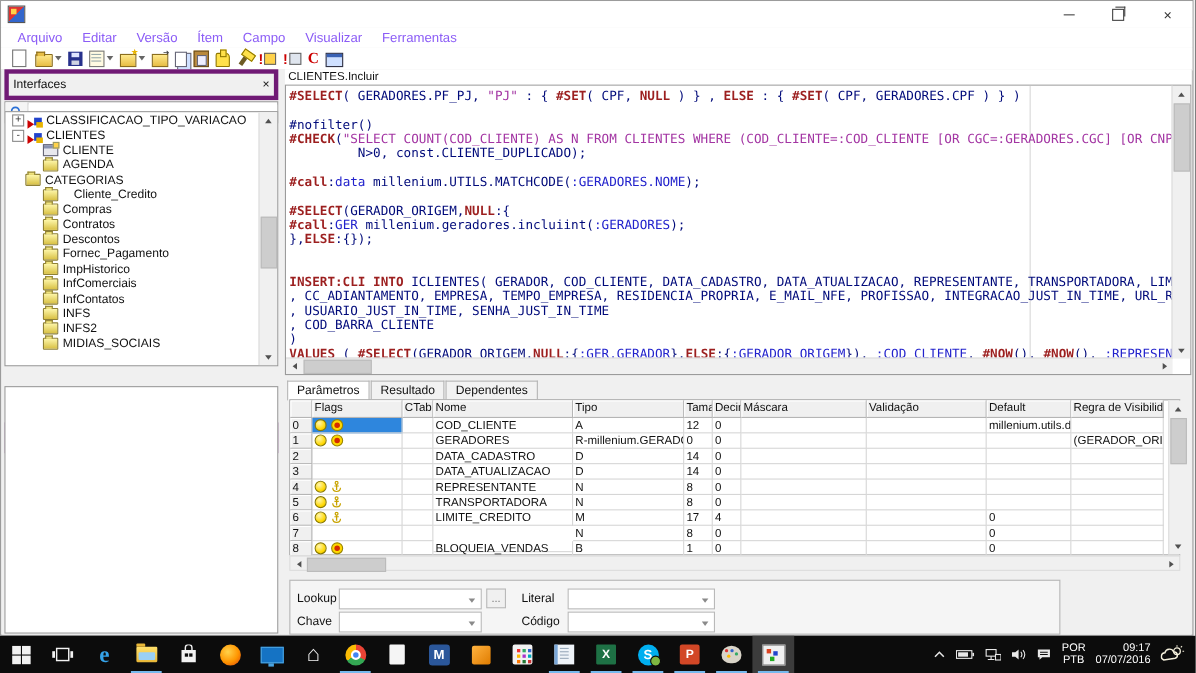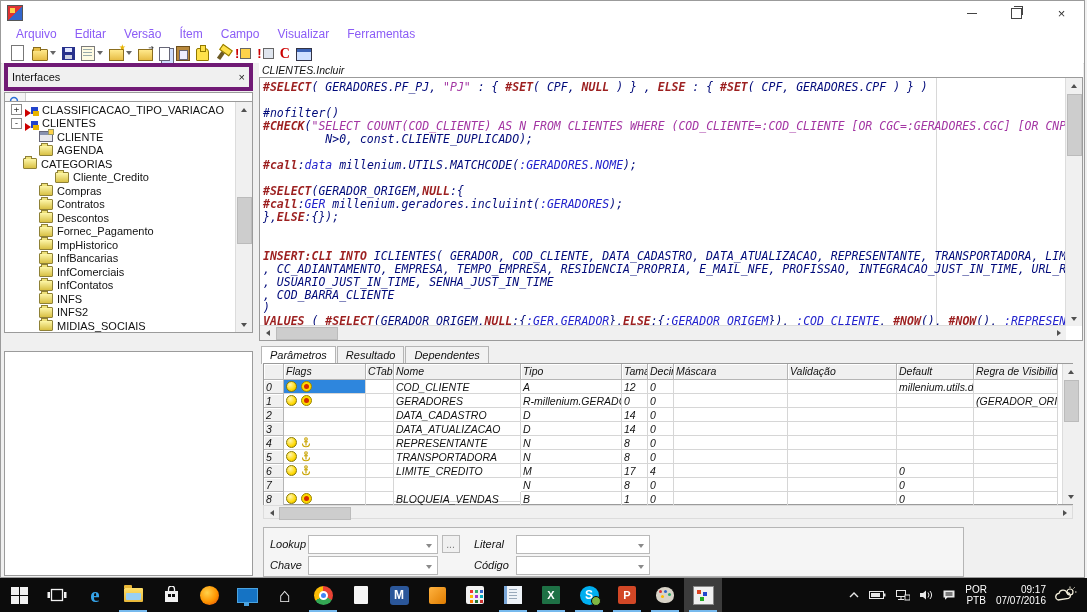--- a/index.html
+++ b/index.html
@@ -80,21 +80,21 @@
   .sb-btn{position:absolute;left:0;width:15px;height:15px;display:flex;align-items:center;justify-content:center;}
   .tri-up{width:0;height:0;border-left:3px solid transparent;border-right:3px solid transparent;border-bottom:4px solid #505050;}
   .tri-dn{width:0;height:0;border-left:3px solid transparent;border-right:3px solid transparent;border-top:4px solid #505050;}
   .tri-lf{width:0;height:0;border-top:3px solid transparent;border-bottom:3px solid transparent;border-right:4px solid #505050;}
   .tri-rt{width:0;height:0;border-top:3px solid transparent;border-bottom:3px solid transparent;border-left:4px solid #505050;}
   .sb-thumb{position:absolute;left:1px;width:13px;background:#cdcdcd;border:1px solid #bbb;}
   .tabelas-header{position:absolute;left:0;right:0;top:285px;margin-top:36px;}
   .tabelas-box{position:absolute;left:2px;right:2px;top:288px;bottom:1px;background:#fff;border:1px solid #9b9b9b;}
   .splitter{position:absolute;left:254px;top:0;width:4px;bottom:0;background:#f0f0f0;}
   
-  .right-col{position:absolute;left:258px;top:0;right:1px;bottom:0;background:#f0f0f0;font-style:italic;}
+  .right-col{position:absolute;left:258px;top:0;right:1px;bottom:0;background:#f0f0f0;}
   .doc-title{position:absolute;left:0;right:0;top:0;height:14px;background:#fff;border-bottom:1px solid #c9c9c9;
              font-size:10.5px;color:#111;padding-left:3px;line-height:14px;}
   .code-area{position:absolute;left:0;right:0;top:14px;height:264px;background:#fff;border:1px solid #9b9b9b;box-sizing:border-box;}
   .code-view{position:absolute;left:0;top:0;right:16px;bottom:14px;overflow:hidden;background:#fff;}
   .margin-line{position:absolute;left:676px;top:0;bottom:0;width:1px;background:#d8d8d8;}
   .code{position:absolute;left:3px;top:3px;white-space:pre;font-family:"DejaVu Sans Mono","Liberation Mono",monospace;
         font-size:11.5px;line-height:13px;color:var(--code-text);}
   .code .k{color:var(--kw);font-weight:bold;}
   .code .s{color:var(--str);}
   .code .b{color:var(--ref);}
@@ -285,21 +285,21 @@
                 <span>CLIENTE</span>
               </div>
               <div class="tree-row" style="padding-left: 34px;">
                 <span class="t-ic t-folder"></span>
                 <span>AGENDA</span>
               </div>
               <div class="tree-row" style="padding-left: 18px;">
                 <span class="t-ic t-folder"></span>
                 <span>CATEGORIAS</span>
               </div>
-              <div class="tree-row" style="padding-left: 50px;">
+              <div class="tree-row" style="padding-left: 34px; gap: 10px;">
                 <span class="t-ic t-folder"></span>
                 <span>Cliente_Credito</span>
               </div>
               <div class="tree-row" style="padding-left: 34px;">
                 <span class="t-ic t-folder"></span>
                 <span>Compras</span>
               </div>
               <div class="tree-row" style="padding-left: 34px;">
                 <span class="t-ic t-folder"></span>
                 <span>Contratos</span>
@@ -308,24 +308,20 @@
                 <span class="t-ic t-folder"></span>
                 <span>Descontos</span>
               </div>
               <div class="tree-row" style="padding-left: 34px;">
                 <span class="t-ic t-folder"></span>
                 <span>Fornec_Pagamento</span>
               </div>
               <div class="tree-row" style="padding-left: 34px;">
                 <span class="t-ic t-folder"></span>
                 <span>ImpHistorico</span>
-              </div>
-              <div class="tree-row" style="padding-left: 34px;">
-                <span class="t-ic t-folder"></span>
-                <span>InfBancarias</span>
               </div>
               <div class="tree-row" style="padding-left: 34px;">
                 <span class="t-ic t-folder"></span>
                 <span>InfComerciais</span>
               </div>
               <div class="tree-row" style="padding-left: 34px;">
                 <span class="t-ic t-folder"></span>
                 <span>InfContatos</span>
               </div>
               <div class="tree-row" style="padding-left: 34px;">

